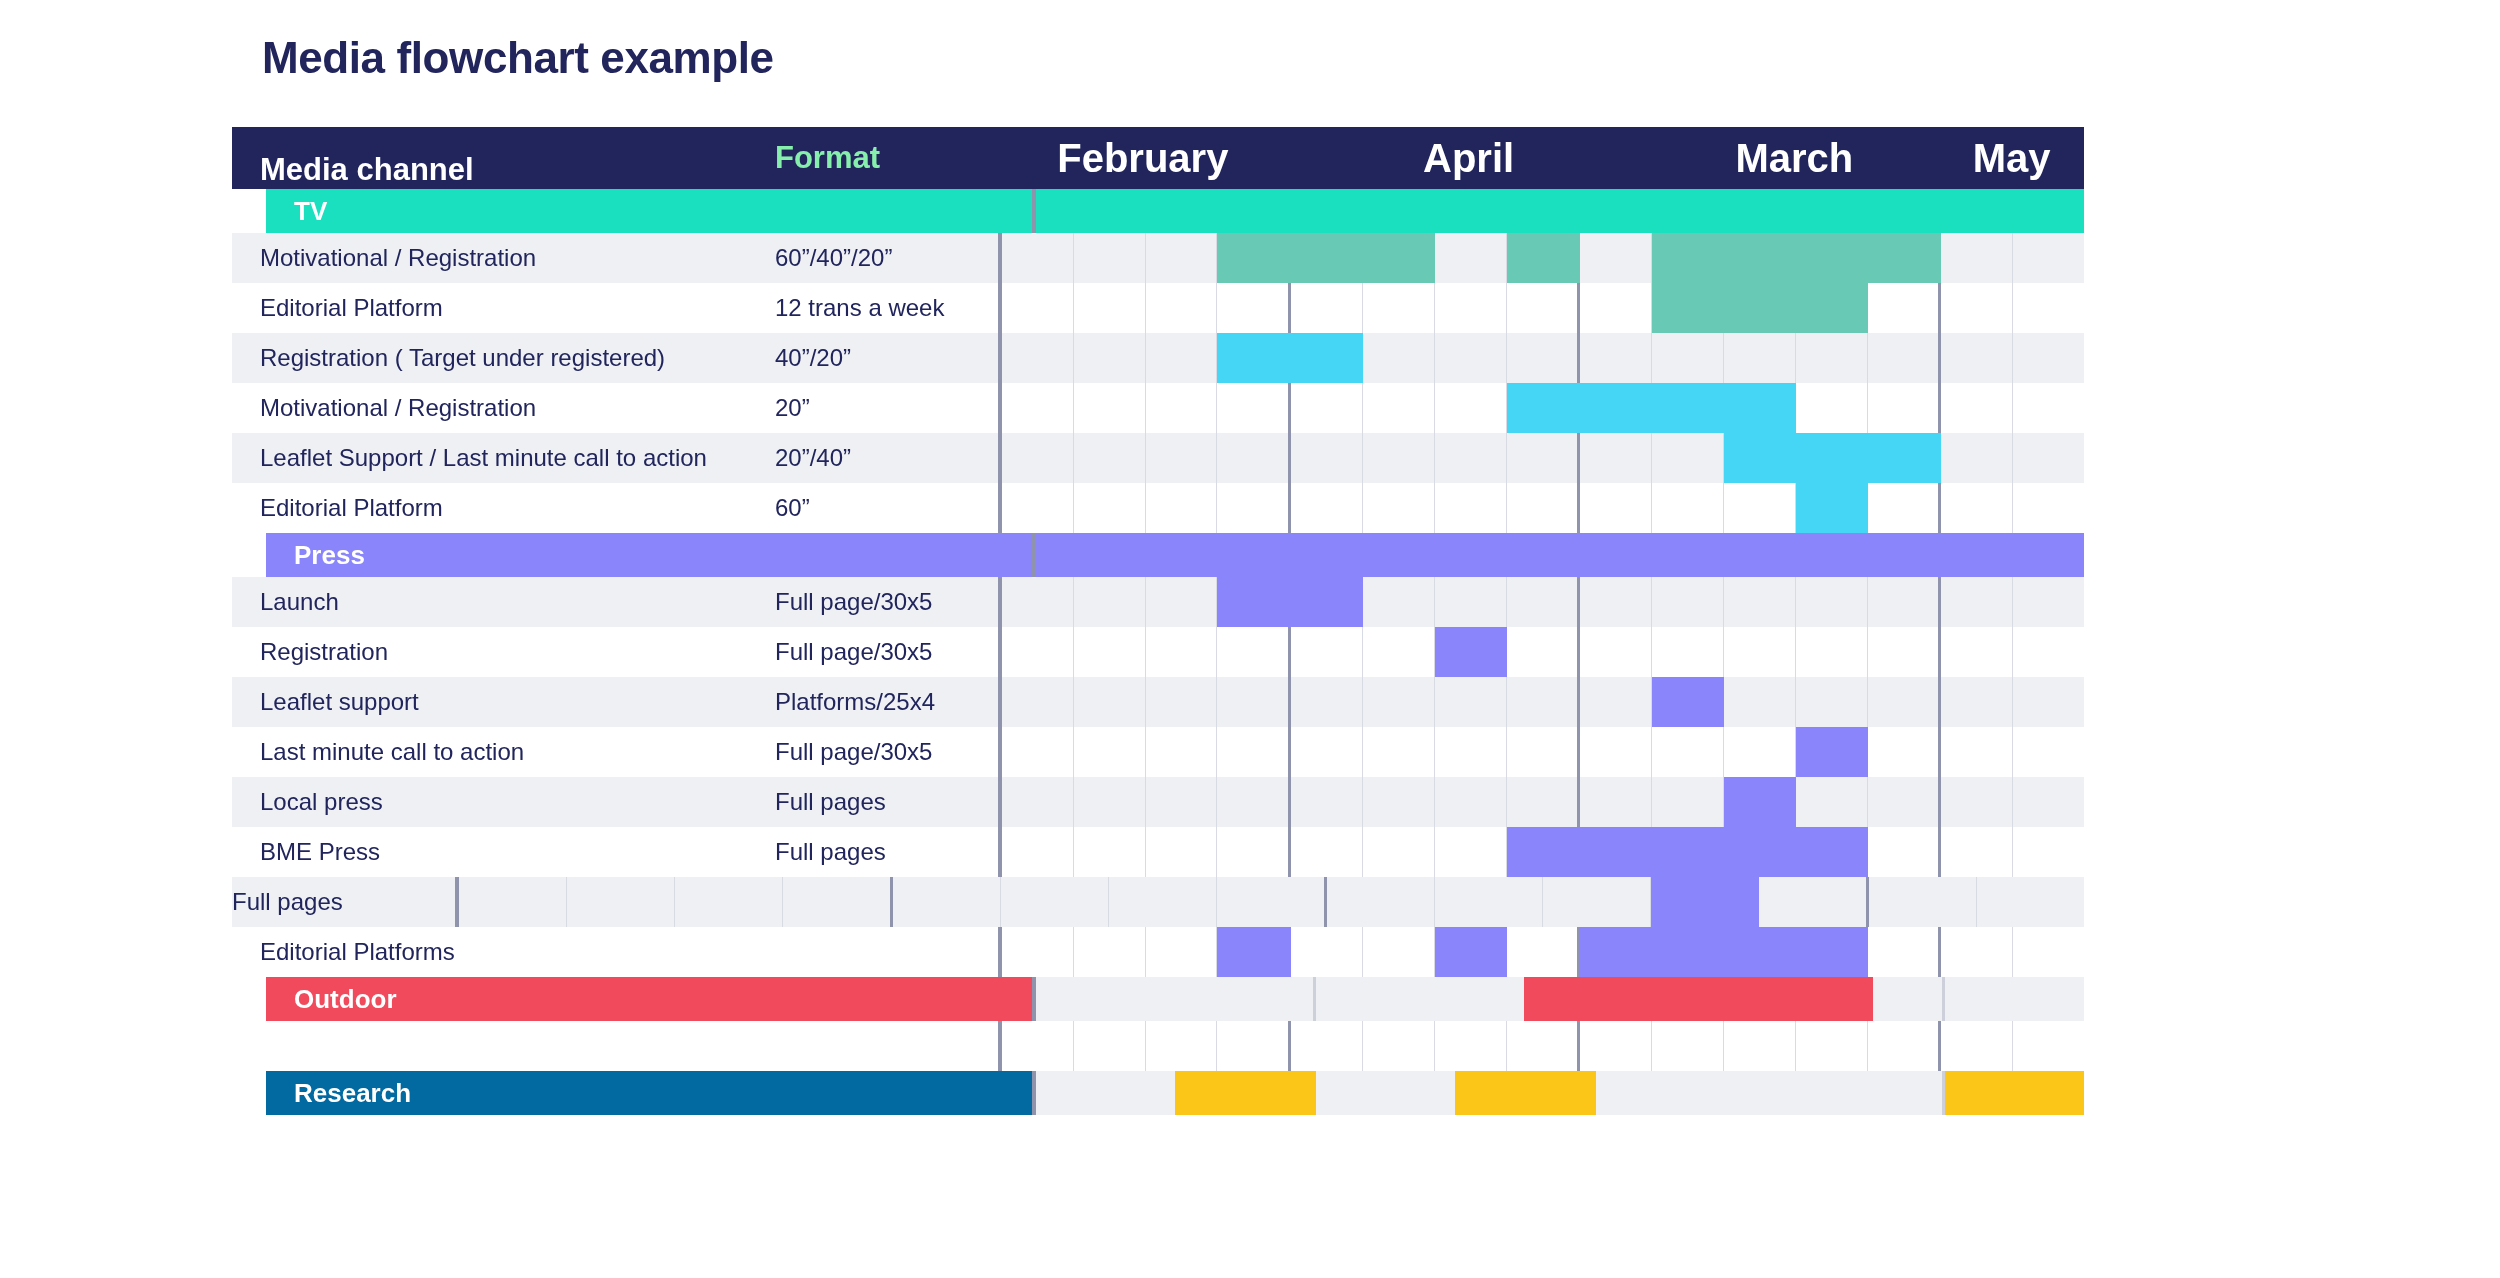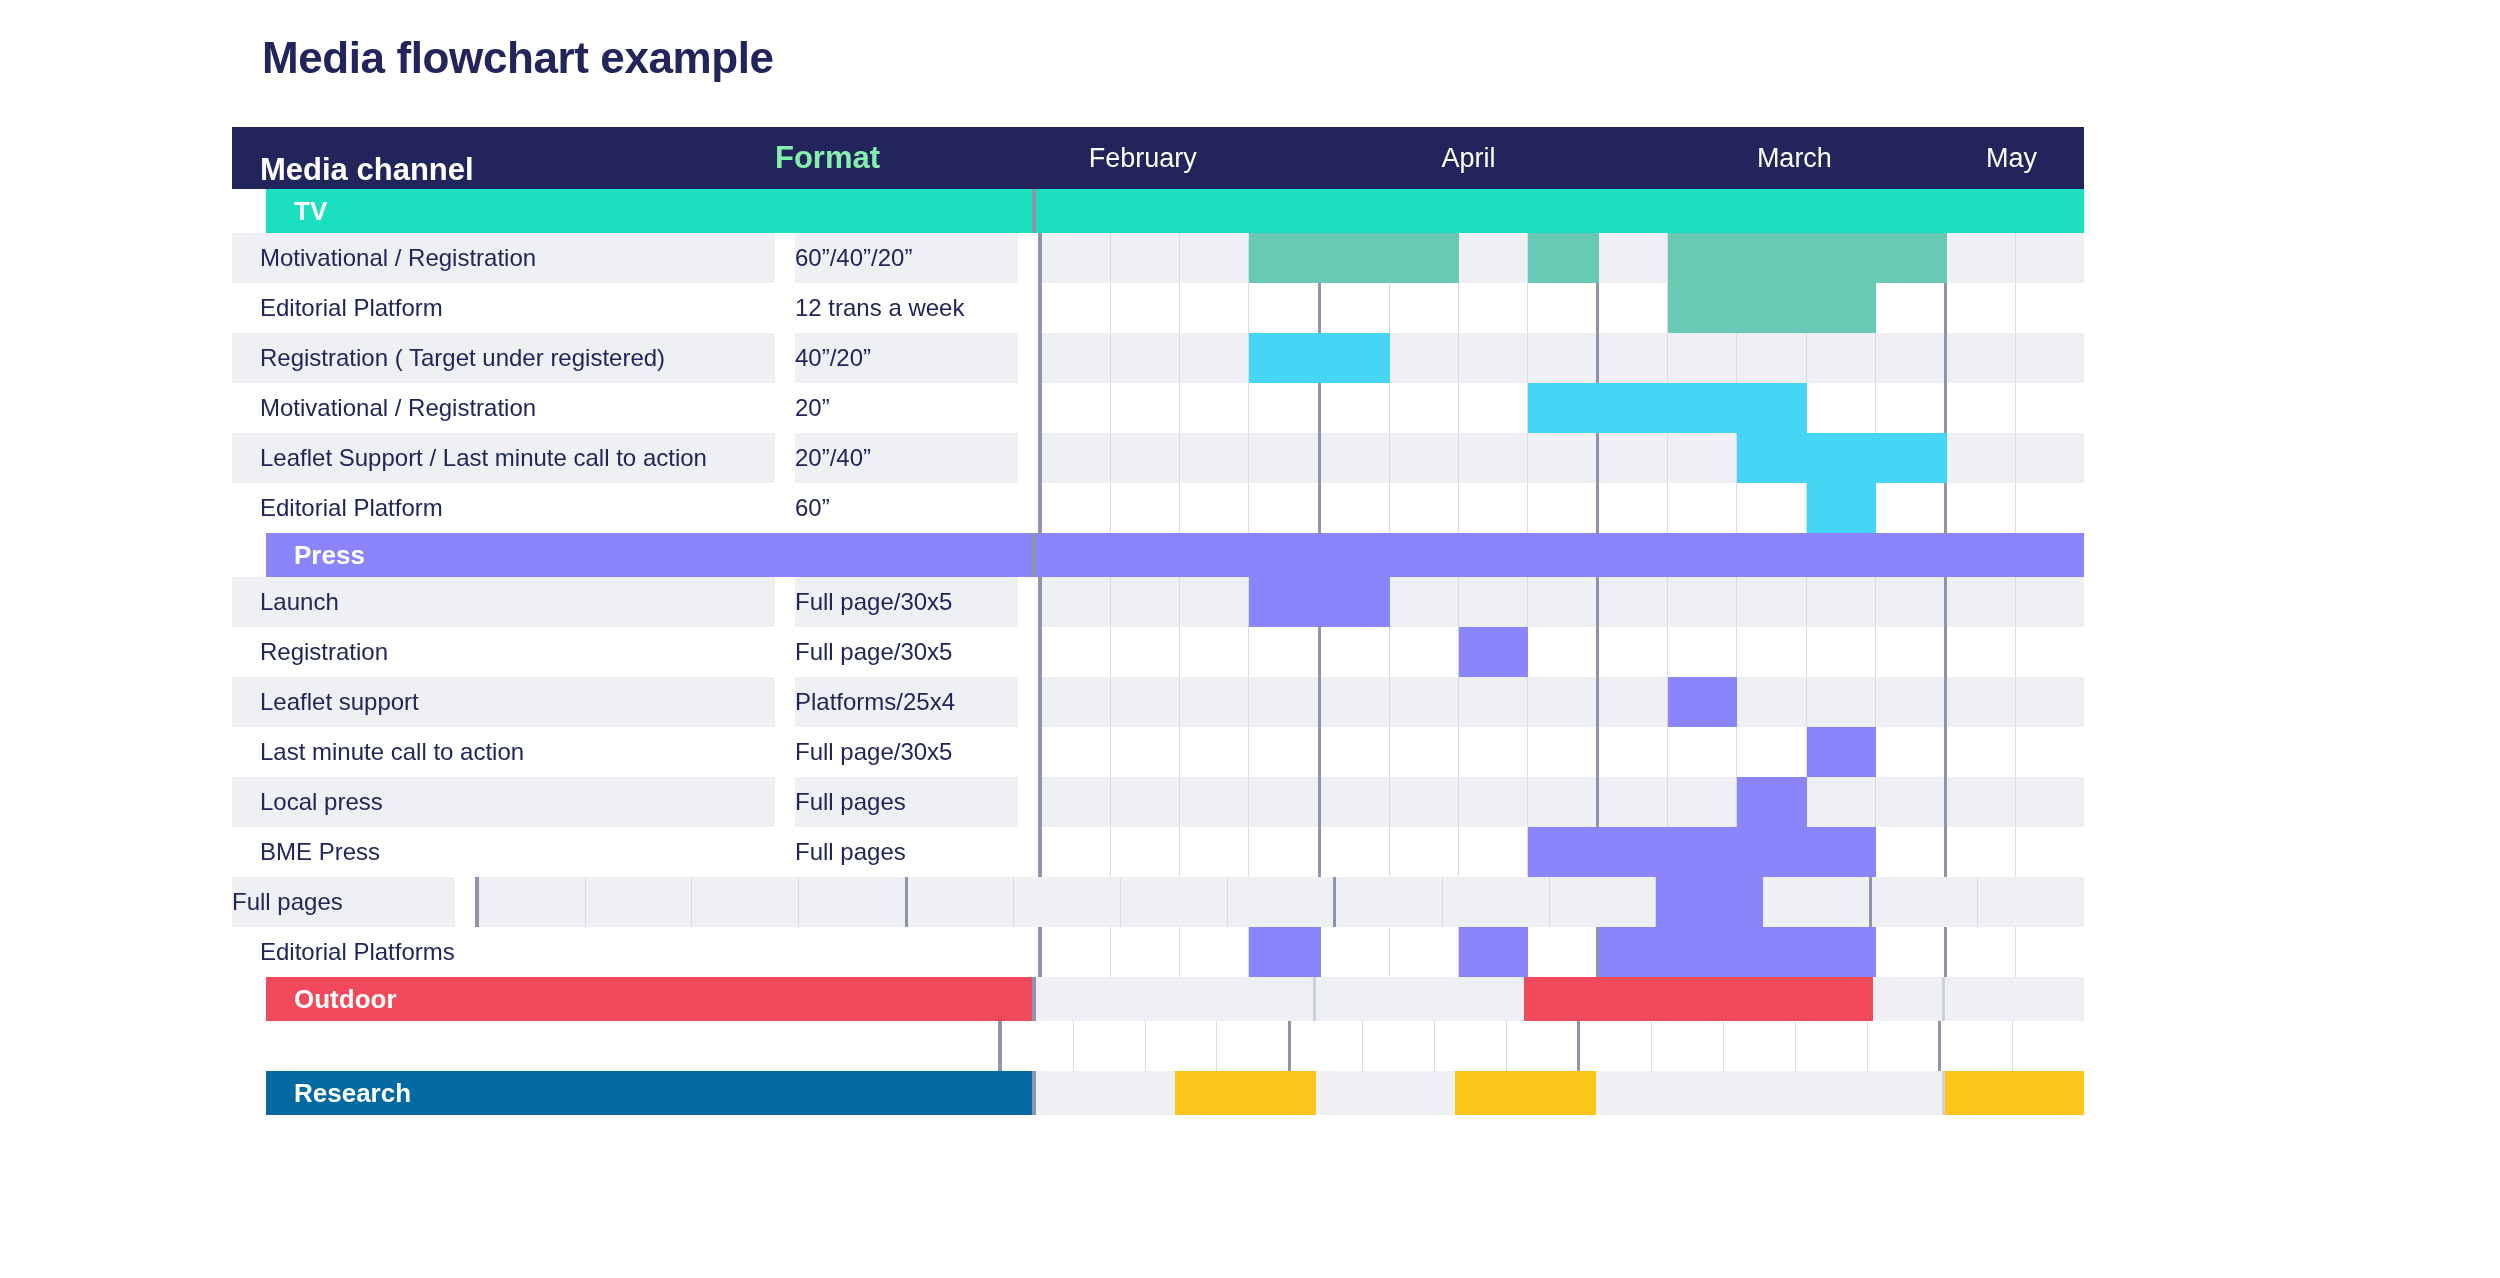--- a/index.html
+++ b/index.html
@@ -52,30 +52,30 @@
     white-space: nowrap;
   }
   .hdr-months {
     flex: 1;
     display: flex;
     height: 62px;
     position: relative;
   }
   .hdr-month {
     color: #ffffff;
-    font-size: 27px;
-    font-weight: normal;
+    font-size: 40px;
+    font-weight: bold;
     display: flex;
     align-items: center;
     justify-content: center;
     white-space: nowrap;
   }
 
   
-  .row { display: flex; height: 50px; position: relative; gap: 20px; }
+  .row { display: flex; height: 50px; position: relative; }
   .row.alt .label, .row.alt .format, .row.alt .tl-cell { background: #eef0f4; }
   .row .label, .row .format, .row .tl-cell { background: #ffffff; }
 
   .label {
     width: 543px;
     padding-left: 28px;
     display: flex;
     align-items: center;
     font-size: 24px;
     color: #21255c;

